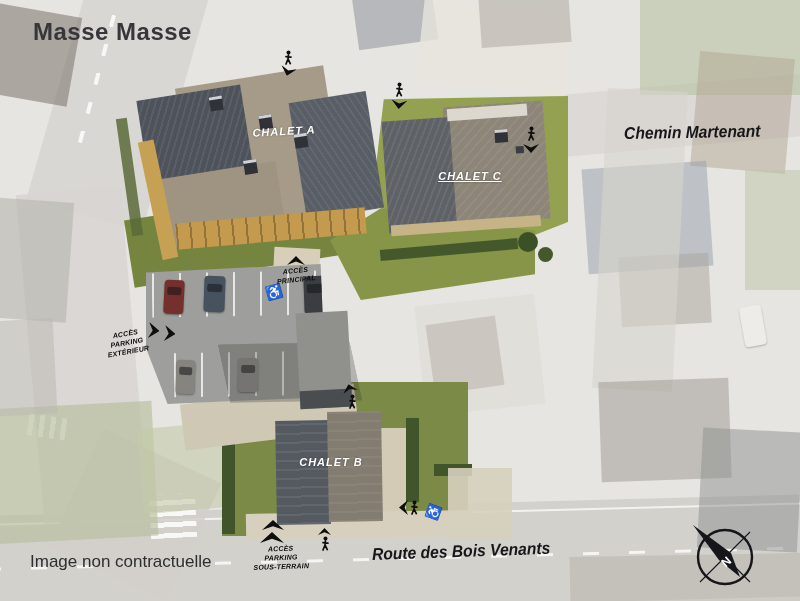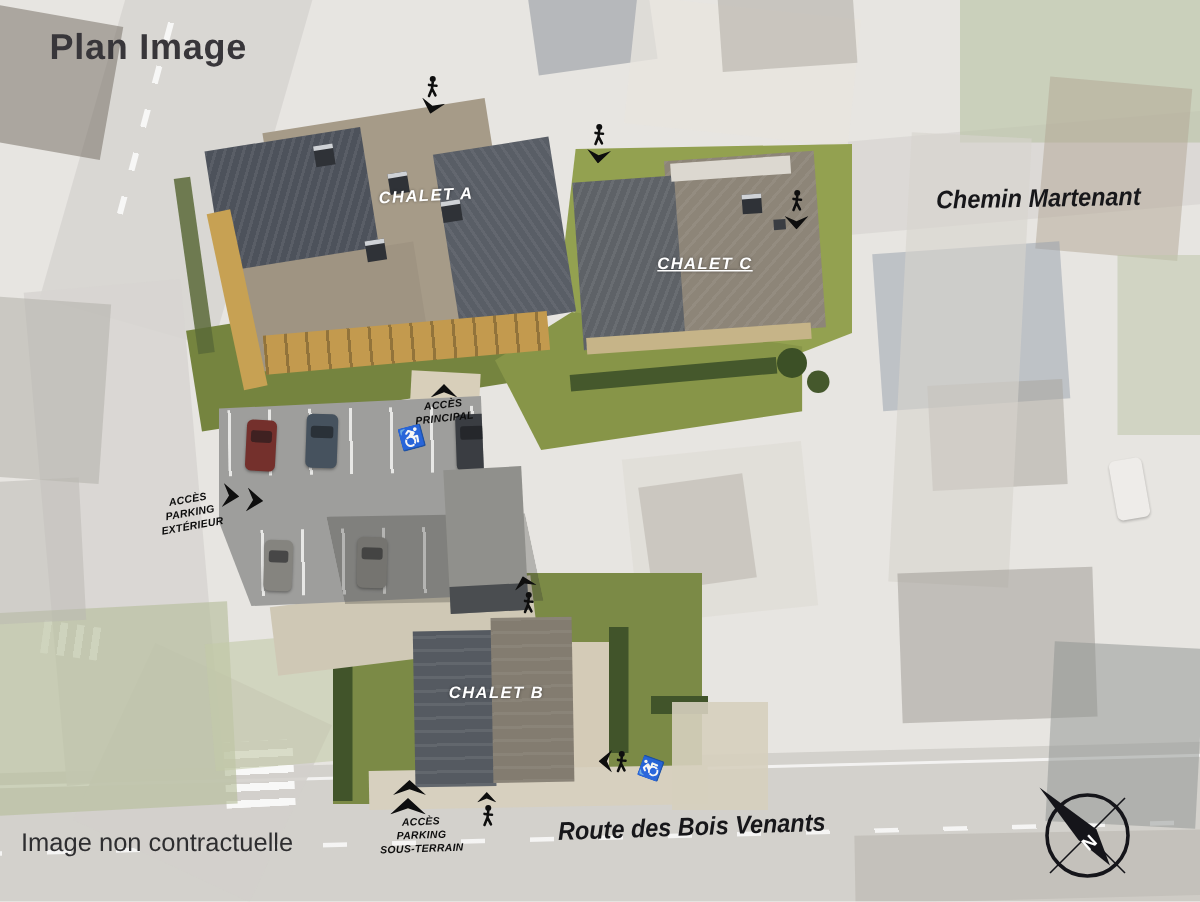--- a/index.html
+++ b/index.html
@@ -205,22 +205,22 @@
     <svg class="person" style="left:320px;top:536px;" width="11" height="16" viewBox="0 0 11 16">
         <circle cx="5.5" cy="2.6" r="2"></circle>
         <path d="M5.5 4.8 L5 9 M3 6.6 L8 7.2 M5 9 L3 14 M5 9 L7.3 13.6"></path>
       </svg>
 
     <div class="wheel" style="left:426px;top:505px;font-size:13px;transform:rotate(-70deg);">♿</div>
 
     <div class="street" style="left:624px;top:124px;transform:rotate(-1deg) scaleX(.92);">Chemin Martenant</div>
     <div class="street" style="left:372px;top:545px;transform:rotate(-2deg) scaleX(.92);">Route des Bois Venants</div>
 
-    <div class="title" style="left:33px;top:18px;">Plan Image</div>
-    <div class="disclaimer" style="left:14px;top:552px;">Image non contractuelle</div>
+    <div class="title" style="left:33px;top:18px;">Masse Masse</div>
+    <div class="disclaimer" style="left:30px;top:552px;">Image non contractuelle</div>
 
     <svg class="abs" style="left:686px;top:518px;" width="76" height="76" viewBox="0 0 76 76">
       <circle cx="39" cy="39" r="27" fill="none" stroke="#15151a" stroke-width="2.4"></circle>
       <line x1="14" y1="14" x2="64" y2="64" stroke="#15151a" stroke-width="1.1"></line>
       <line x1="64" y1="14" x2="14" y2="64" stroke="#15151a" stroke-width="1.1"></line>
       <polygon points="7,7 45,35 54,59 33,42" fill="#15151a"></polygon>
       <text x="36" y="48" fill="#ffffff" font-size="12" font-weight="bold" font-family="Liberation Sans, sans-serif" transform="rotate(-42 40 44)">N</text>
     </svg>
   </div>
 </div>

